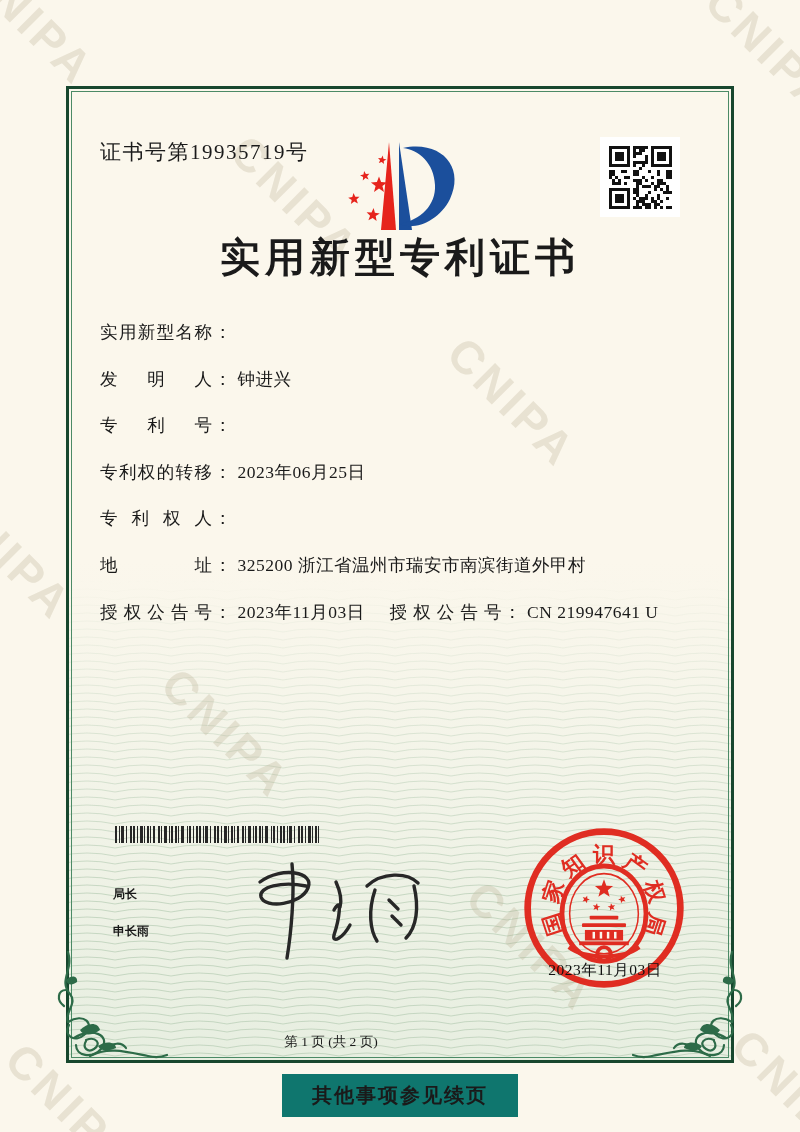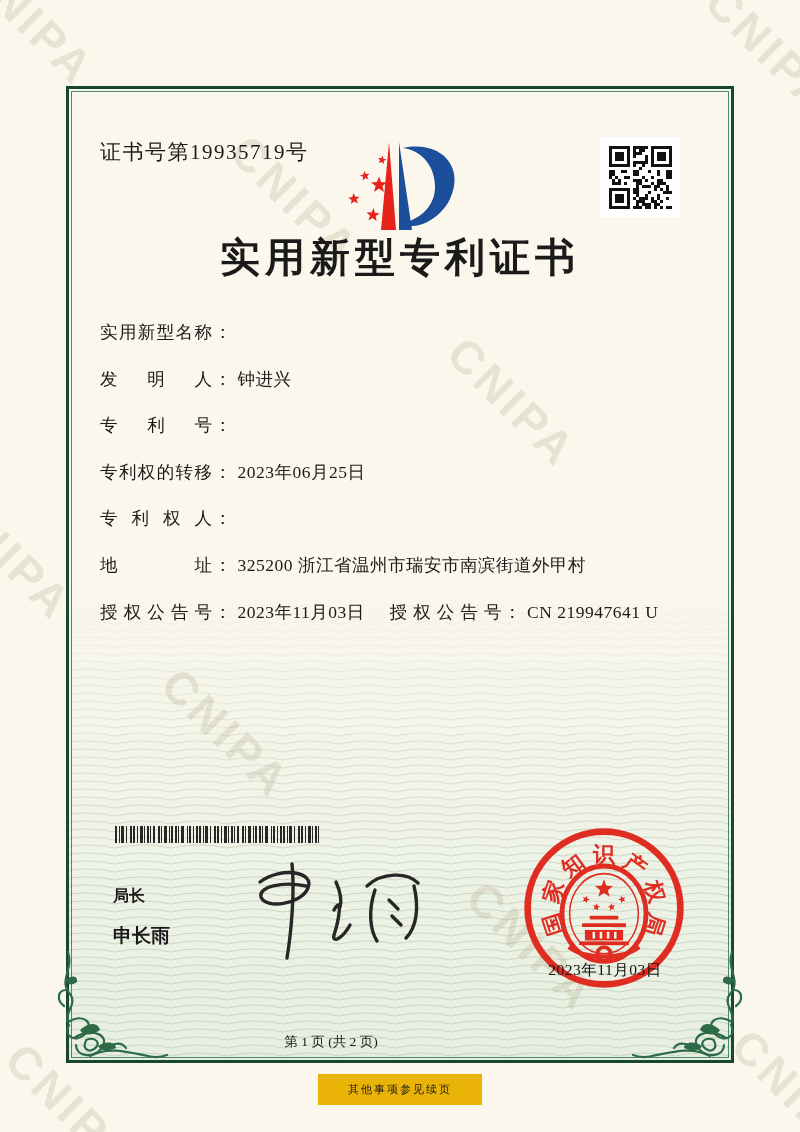--- a/index.html
+++ b/index.html
@@ -33,32 +33,32 @@
   .fcolon{flex:none;margin:0 6px 0 2px;}
   .fvalue{letter-spacing:.5px;}
   .fvalue-fixed{width:152px;flex:none;letter-spacing:.5px;}
   .pair2{display:flex;}
   
   .paras{position:absolute;left:100px;top:646px;width:602px;font-size:15.5px;line-height:26px;
          letter-spacing:.6px;z-index:2;color:#222;}
   .paras p{margin:0 0 3px 0;text-indent:2em;}
   
   .barcode{position:absolute;left:115px;top:826px;z-index:2;}
-  .signer-title{position:absolute;left:113px;top:886px;font-size:16px;z-index:2;
+  .signer-title{position:absolute;left:113px;top:886px;font-size:12px;z-index:2;
         font-family:"Liberation Sans","DejaVu Sans",sans-serif;font-weight:600;}
-  .signer-name{position:absolute;left:113px;top:923px;font-size:19px;z-index:2;
+  .signer-name{position:absolute;left:113px;top:923px;font-size:12px;z-index:2;
         font-family:"Liberation Sans","DejaVu Sans",sans-serif;font-weight:600;}
   .signature{position:absolute;left:230px;top:850px;z-index:2;}
   .seal{position:absolute;left:520px;top:824px;width:168px;height:168px;z-index:2;opacity:.95;}
   .seal-date{position:absolute;left:539px;top:960px;width:132px;text-align:center;font-size:15.5px;
              letter-spacing:.5px;color:#111;z-index:2;}
   
   .page-info{position:absolute;left:66px;top:1033px;width:530px;text-align:center;font-size:13.5px;z-index:2;}
   .foot-note{position:absolute;left:0;top:1074px;width:100%;text-align:center;z-index:2;}
-  .foot-note span{display:inline-block;background:#eab308;padding:8px 30px;font-size:11px;letter-spacing:2px;}
+  .foot-note span{display:inline-block;background:#0f766e;padding:8px 30px;font-size:20px;letter-spacing:2px;font-weight:bold;}
   .orn{position:absolute;z-index:4;}
 </style>
 </head>
 <body>
 
 <div class="page">
 
   <div class="tint"></div>
   <svg class="waves" id="waves" viewBox="0 0 662 481" width="662" height="481">
       <path d="M-10,4 q28,-6 56,0 q28,-6 56,0 q28,-6 56,0 q28,-6 56,0 q28,-6 56,0 q28,-6 56,0 q28,-6 56,0 q28,-6 56,0 q28,-6 56,0 q28,-6 56,0 q28,-6 56,0 q28,-6 56,0 q28,-6 56,0" fill="none" stroke="#b9ceb7" stroke-width="0.9" opacity="0.85"></path>

